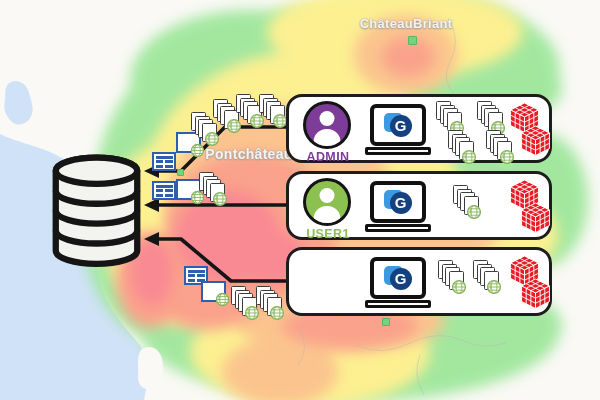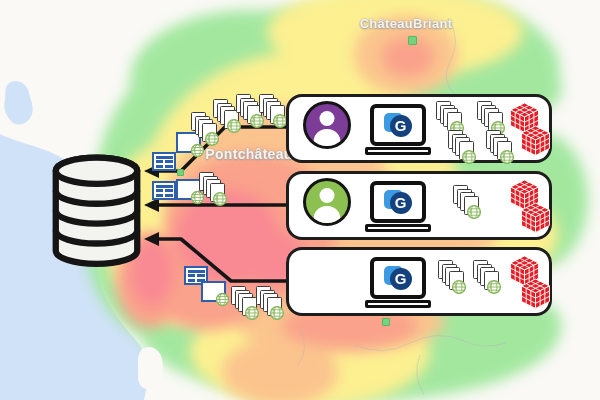--- a/index.html
+++ b/index.html
@@ -314,20 +314,21 @@
         </span>
       </span>
     </div>
 
   <div class="role-box" style="top: 94px; --role-color: #7d3c98; --logo-sq: #3b9ae1; --logo-c: #16417f;">
     <div class="avatar-wrap">
       <div class="avatar">
           <div class="p-head"></div>
           <div class="p-body"></div>
         </div>
+      <div class="role-label">ADMIN</div>
     </div>
     <div class="laptop">
       <div class="lap-screen">
           <div class="logo">
         <span class="logo-sq"></span>
             <span class="logo-c">G</span>
           </div>
         </div>
       <div class="lap-base"></div>
     </div>
@@ -416,20 +417,21 @@
         </svg>
       </div>
   </div>
 
   <div class="role-box" style="top: 171px; --role-color: #8cc152; --logo-sq: #3b9ae1; --logo-c: #16417f;">
     <div class="avatar-wrap">
       <div class="avatar">
           <div class="p-head"></div>
           <div class="p-body"></div>
         </div>
+      <div class="role-label">USER1</div>
     </div>
     <div class="laptop">
       <div class="lap-screen">
           <div class="logo">
         <span class="logo-sq"></span>
             <span class="logo-c">G</span>
           </div>
         </div>
       <div class="lap-base"></div>
     </div>

